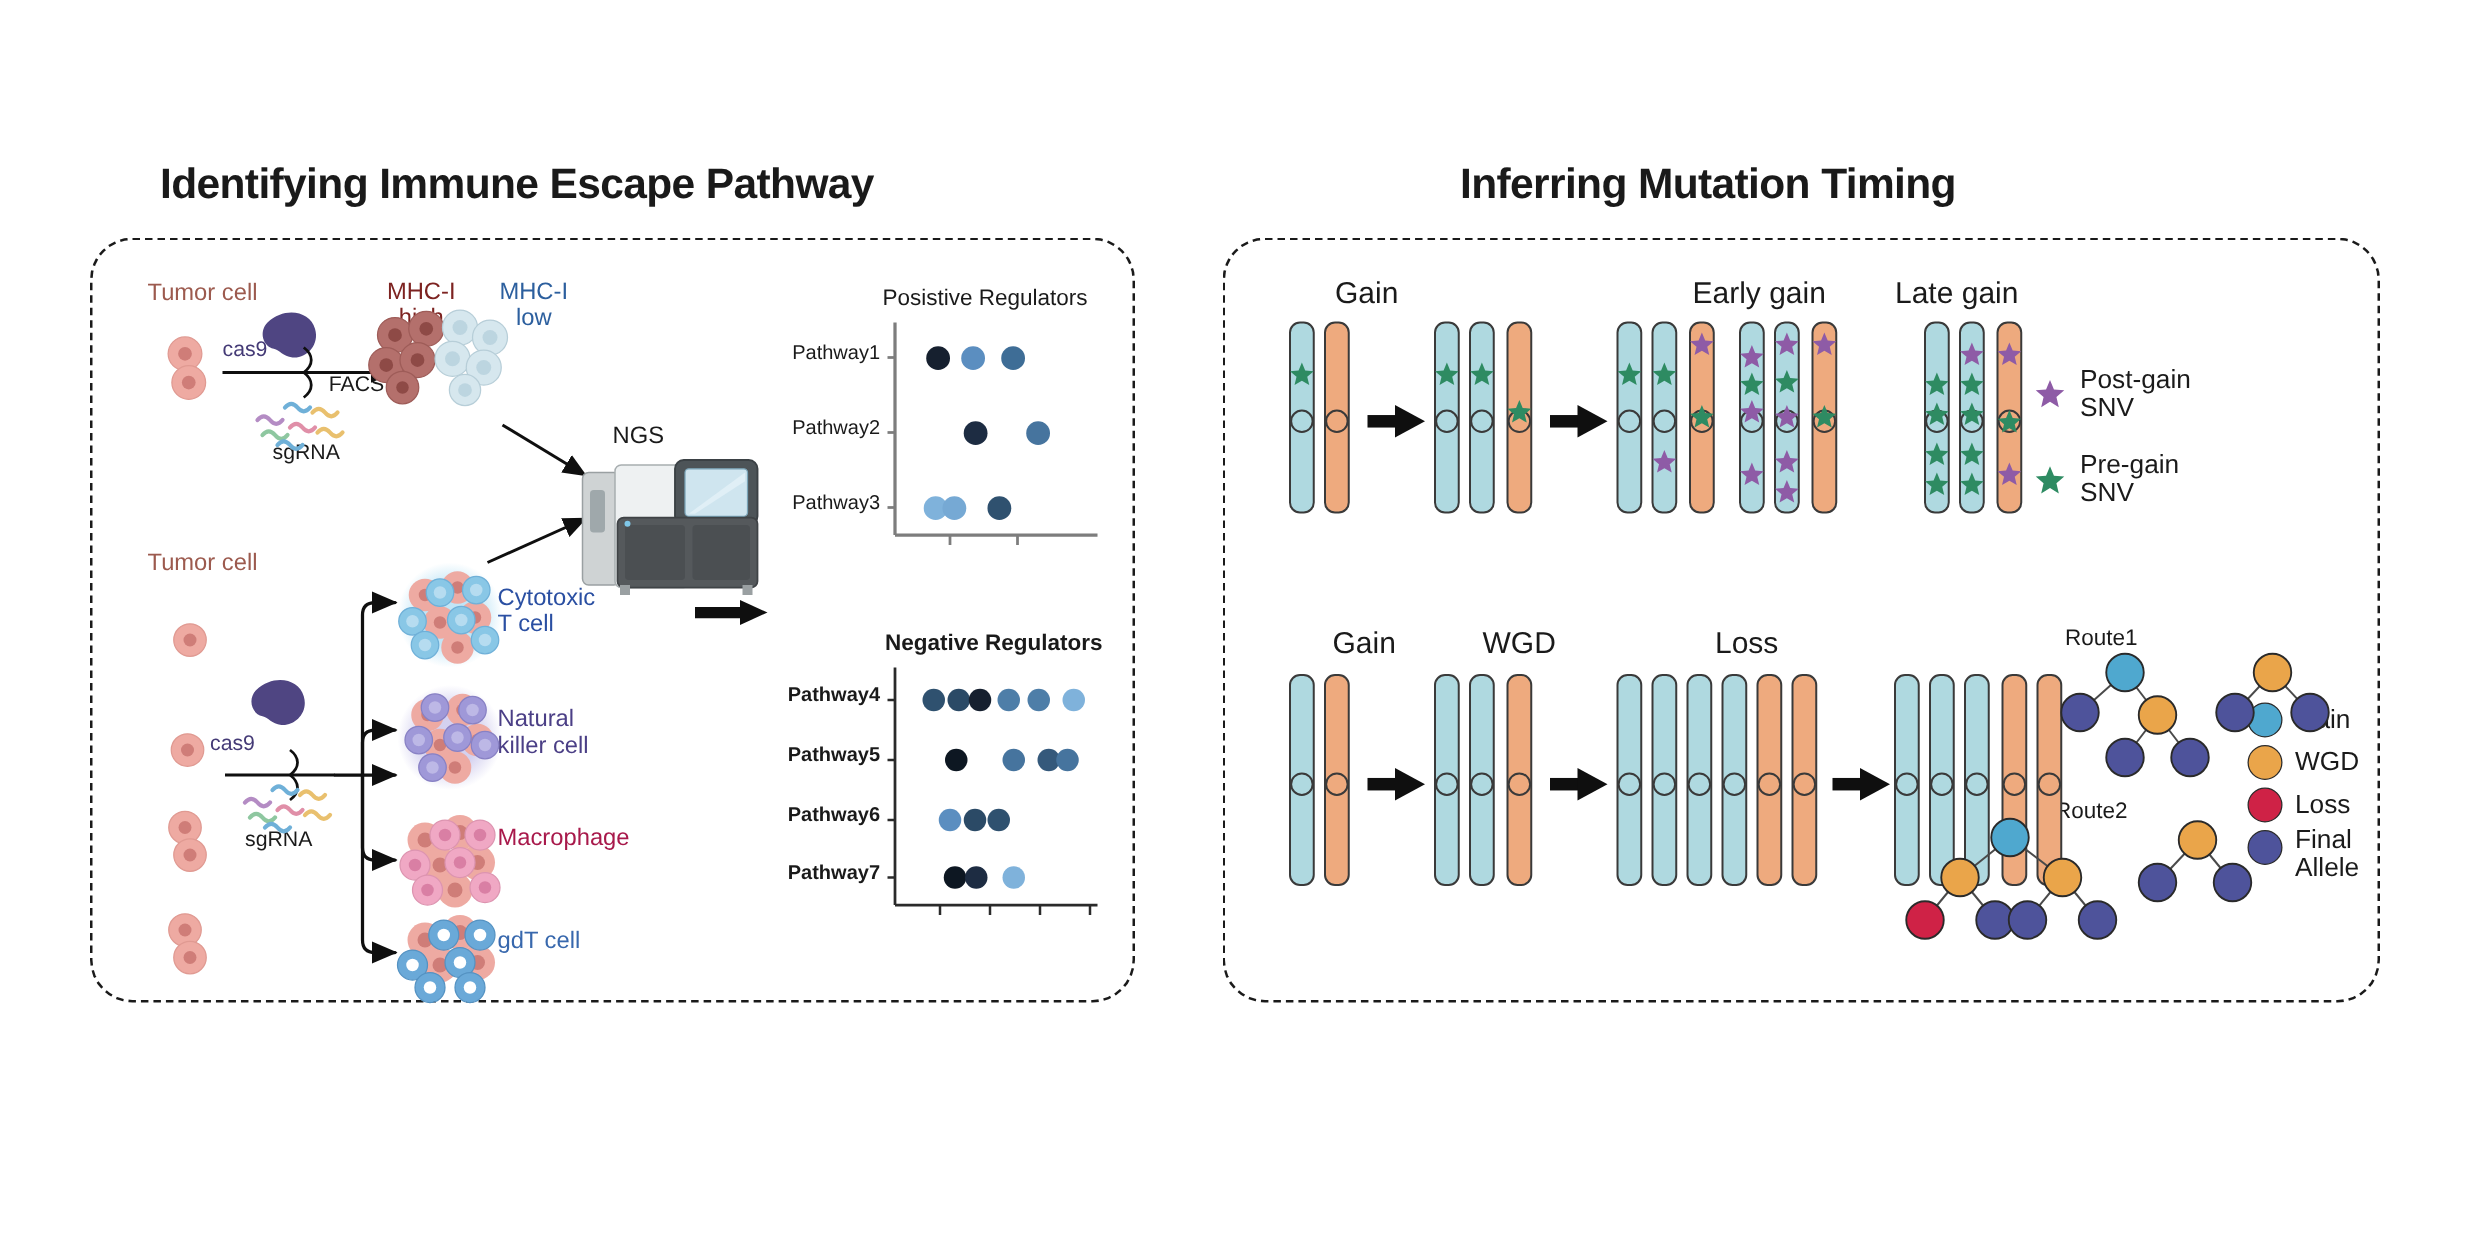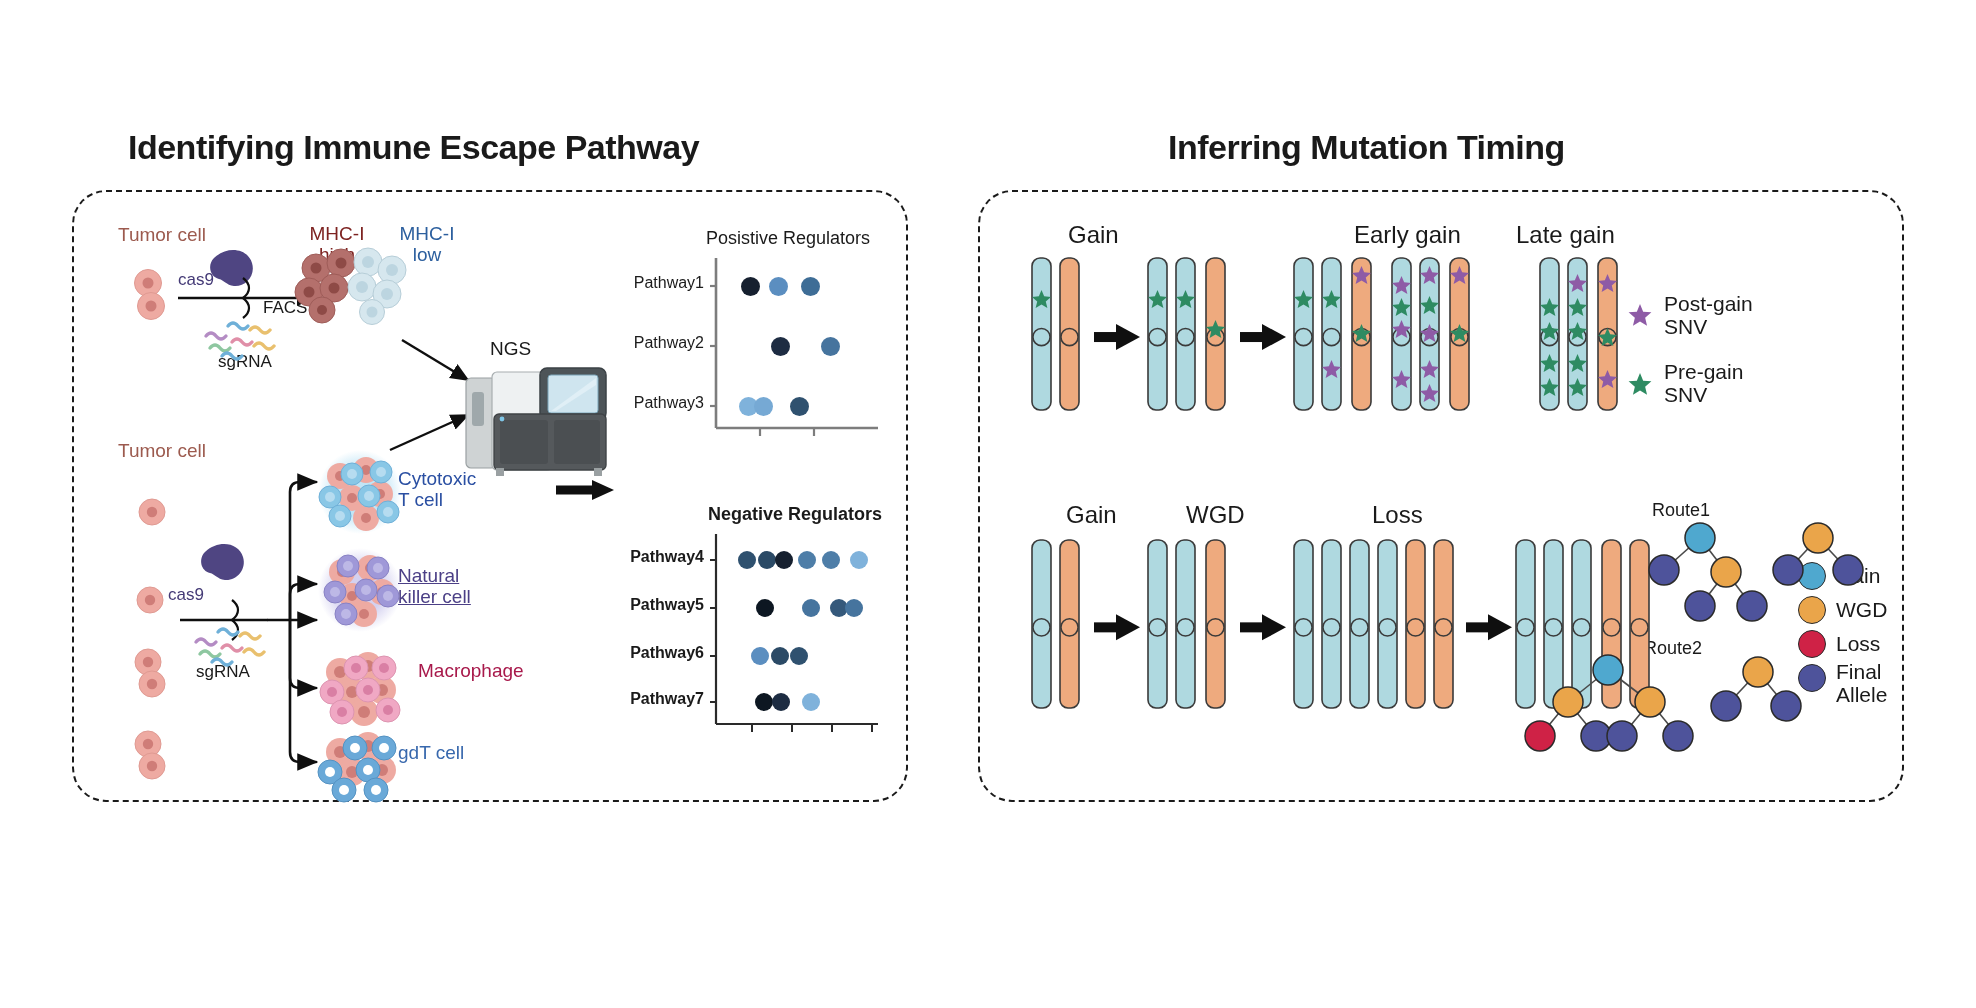--- a/index.html
+++ b/index.html
@@ -42,21 +42,21 @@
     color: #1a1a1a;
   }
   .lbl.sm   { font-size: 17px; }
 
   .c-tumor  { color: #9c5a4e; margin-left: 34px; }
   .c-mhchi  { color: #7d2321; }
   .c-mhclo  { color: #2c5f9e; }
   .c-cas9   { color: #443a76; }
   .c-tcell  { color: #2a4fa2; }
   .c-nk     { color: #4b3f86; }
-  .c-macro  { color: #a8194b; margin-left: 20px; }
+  .c-macro  { color: #a8194b; }
   .c-gdt    { color: #3868ad; }
   .c-black  { color: #1a1a1a; }
 
   
   .layer { position: absolute; left: 0; top: 0; width: 1976px; height: 1008px; pointer-events: none; }
 
   
   .plot { position: absolute; }
   .plot-title {
     position: absolute;
@@ -96,21 +96,21 @@
 <div class="lbl c-mhclo" style="left:390px; top:223px; text-align:center; width:74px;">MHC-I
 low</div>
 <div class="lbl c-black" style="left:490px; top:338px;">NGS</div>
 
 <div class="lbl c-tumor" style="left:84px;  top:440px;">Tumor cell</div>
 <div class="lbl c-cas9 sm" style="left:168px; top:585px;">cas9</div>
 <div class="lbl c-black sm" style="left:196px; top:662px;">sgRNA</div>
 
 <div class="lbl c-tcell" style="left:398px; top:468px;">Cytotoxic
 T cell</div>
-<div class="lbl c-nk" style="left:398px; top:565px;text-decoration:underline;">Natural
+<div class="lbl c-nk" style="left:398px; top:565px;">Natural
 killer cell</div>
 <div class="lbl c-macro" style="left:398px; top:660px;">Macrophage</div>
 <div class="lbl c-gdt" style="left:398px; top:742px;">gdT cell</div>
 
 <svg class="layer">
   <defs>
     <marker id="ah" markerWidth="9" markerHeight="9" refX="7.2" refY="3.4" orient="auto">
       <path d="M0,0 L8,3.4 L0,6.8 z" fill="#0f0f0f"></path>
     </marker>
     <marker id="ahFat" markerWidth="7" markerHeight="7" refX="5.6" refY="2.8" orient="auto">

